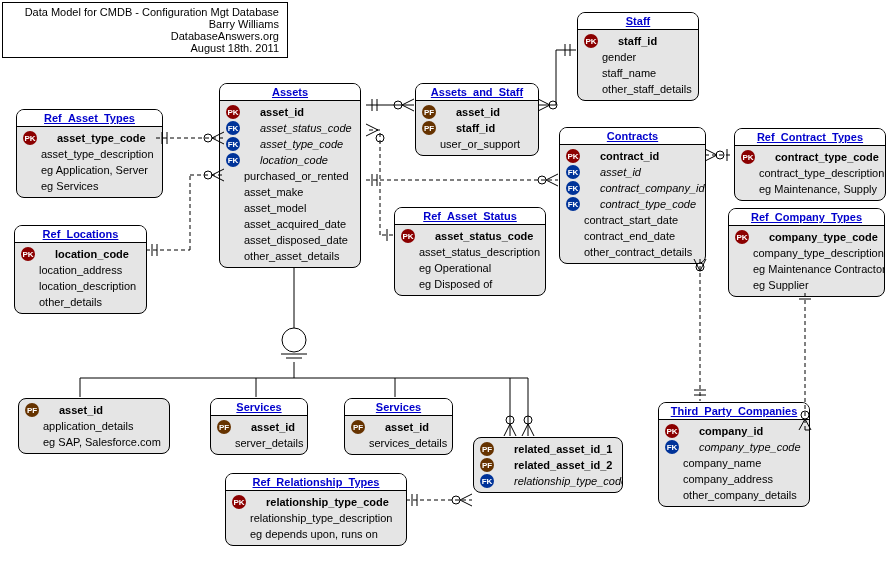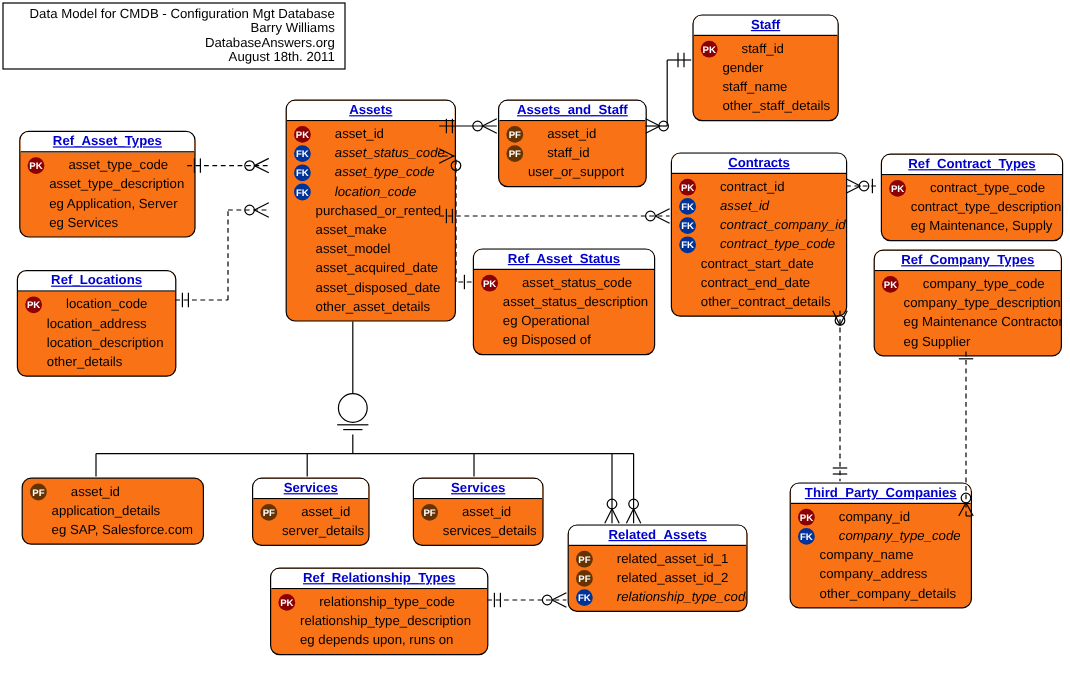--- a/index.html
+++ b/index.html
@@ -1,25 +1,25 @@
 <!DOCTYPE html>
 <html><head>
 <meta charset="utf-8">
 <style>
 body{margin:0;font-family:Arial,sans-serif;font-size:11px;background:#fff;width:892px;height:565px;position:relative}
-.box{position:absolute;border:1px solid #000;border-radius:8px;background:#f97316;overflow:hidden}
+.box{position:absolute;border:1px solid #000;border-radius:8px;background:#e5e5e5;overflow:hidden}
 .title{background:#fff;color:#0000CC;font-weight:bold;text-align:center;padding:2px 4px;border-bottom:1px solid #000;text-decoration:underline}
 .attrs{padding:3px 6px}
 .attr{display:flex;align-items:center;padding:1px 0;white-space:nowrap}
 .key{display:inline-flex;width:14px;height:14px;border-radius:50%;color:#fff;font-size:8px;font-weight:bold;align-items:center;justify-content:center;margin-right:20px;flex-shrink:0}
 .pk{background:#8B0000}
 .fk{background:#003399}
 .pf{background:#663300}
 .noind{width:14px;height:14px;display:inline-block;margin-right:4px;flex-shrink:0}
-.bold{font-weight:normal}
+.bold{font-weight:bold}
 .italic{font-style:italic}
 .info{position:absolute;border:1px solid #000;text-align:right;padding:3px 8px;font-size:11px}
 svg{position:absolute;top:0;left:0;width:892px;height:565px;pointer-events:none}
 line{stroke:#000;stroke-width:1}
 .dashed{stroke-dasharray:4,3}
 circle.o{fill:none;stroke:#000}
 </style>
 </head>
 <body>
 
@@ -65,21 +65,21 @@
       <div class="attr">
         <span class="noind"></span>
         <span>location_description</span>
       </div>
       <div class="attr">
         <span class="noind"></span>
         <span>other_details</span>
       </div>
     </div>
   </div>
-<div class="box" style="left:238px;top:83px;width:140px">
+<div class="box" style="left:219px;top:83px;width:140px">
     <div class="title">Assets</div>
     <div class="attrs">
       <div class="attr">
         <span class="key pk">PK</span>
         <span class="bold">asset_id</span>
       </div>
       <div class="attr">
         <span class="key fk">FK</span>
         <span class="italic">asset_status_code</span>
       </div>
@@ -283,21 +283,20 @@
         <span class="key pf">PF</span>
         <span class="bold">asset_id</span>
       </div>
       <div class="attr">
         <span class="noind"></span>
         <span>services_details</span>
       </div>
     </div>
   </div>
 <div class="box" style="left:473px;top:437px;width:148px">
-    <div class="title">Related_Assets</div>
     <div class="attrs">
       <div class="attr">
         <span class="key pf">PF</span>
         <span class="bold">related_asset_id_1</span>
       </div>
       <div class="attr">
         <span class="key pf">PF</span>
         <span class="bold">related_asset_id_2</span>
       </div>
       <div class="attr">

